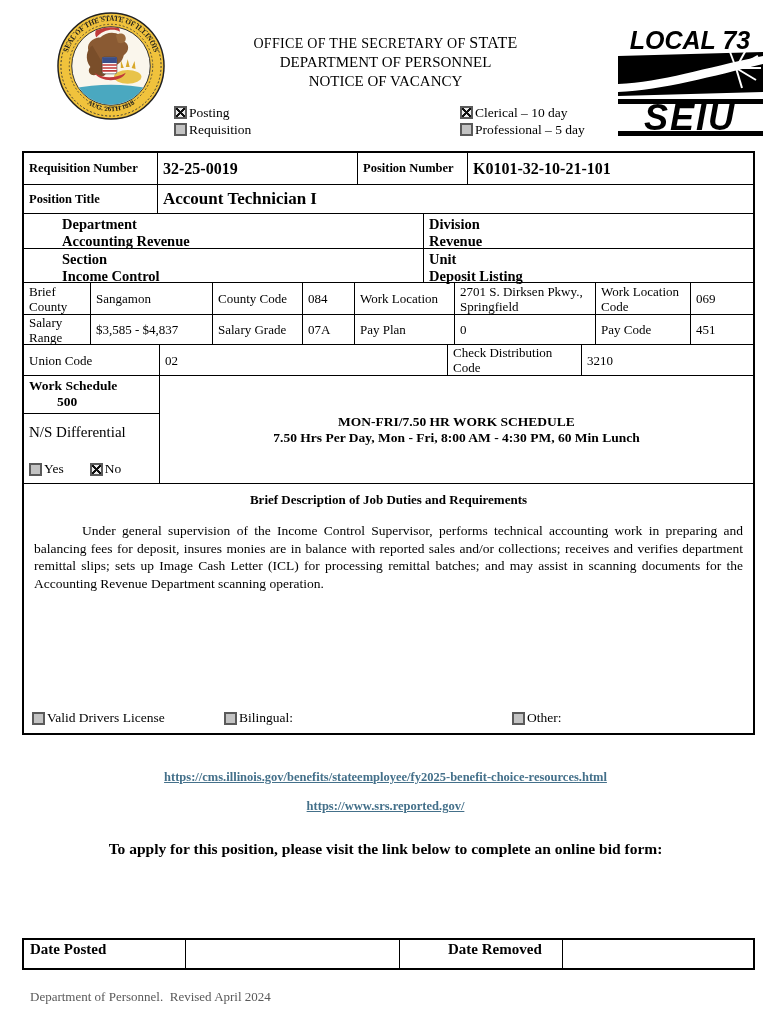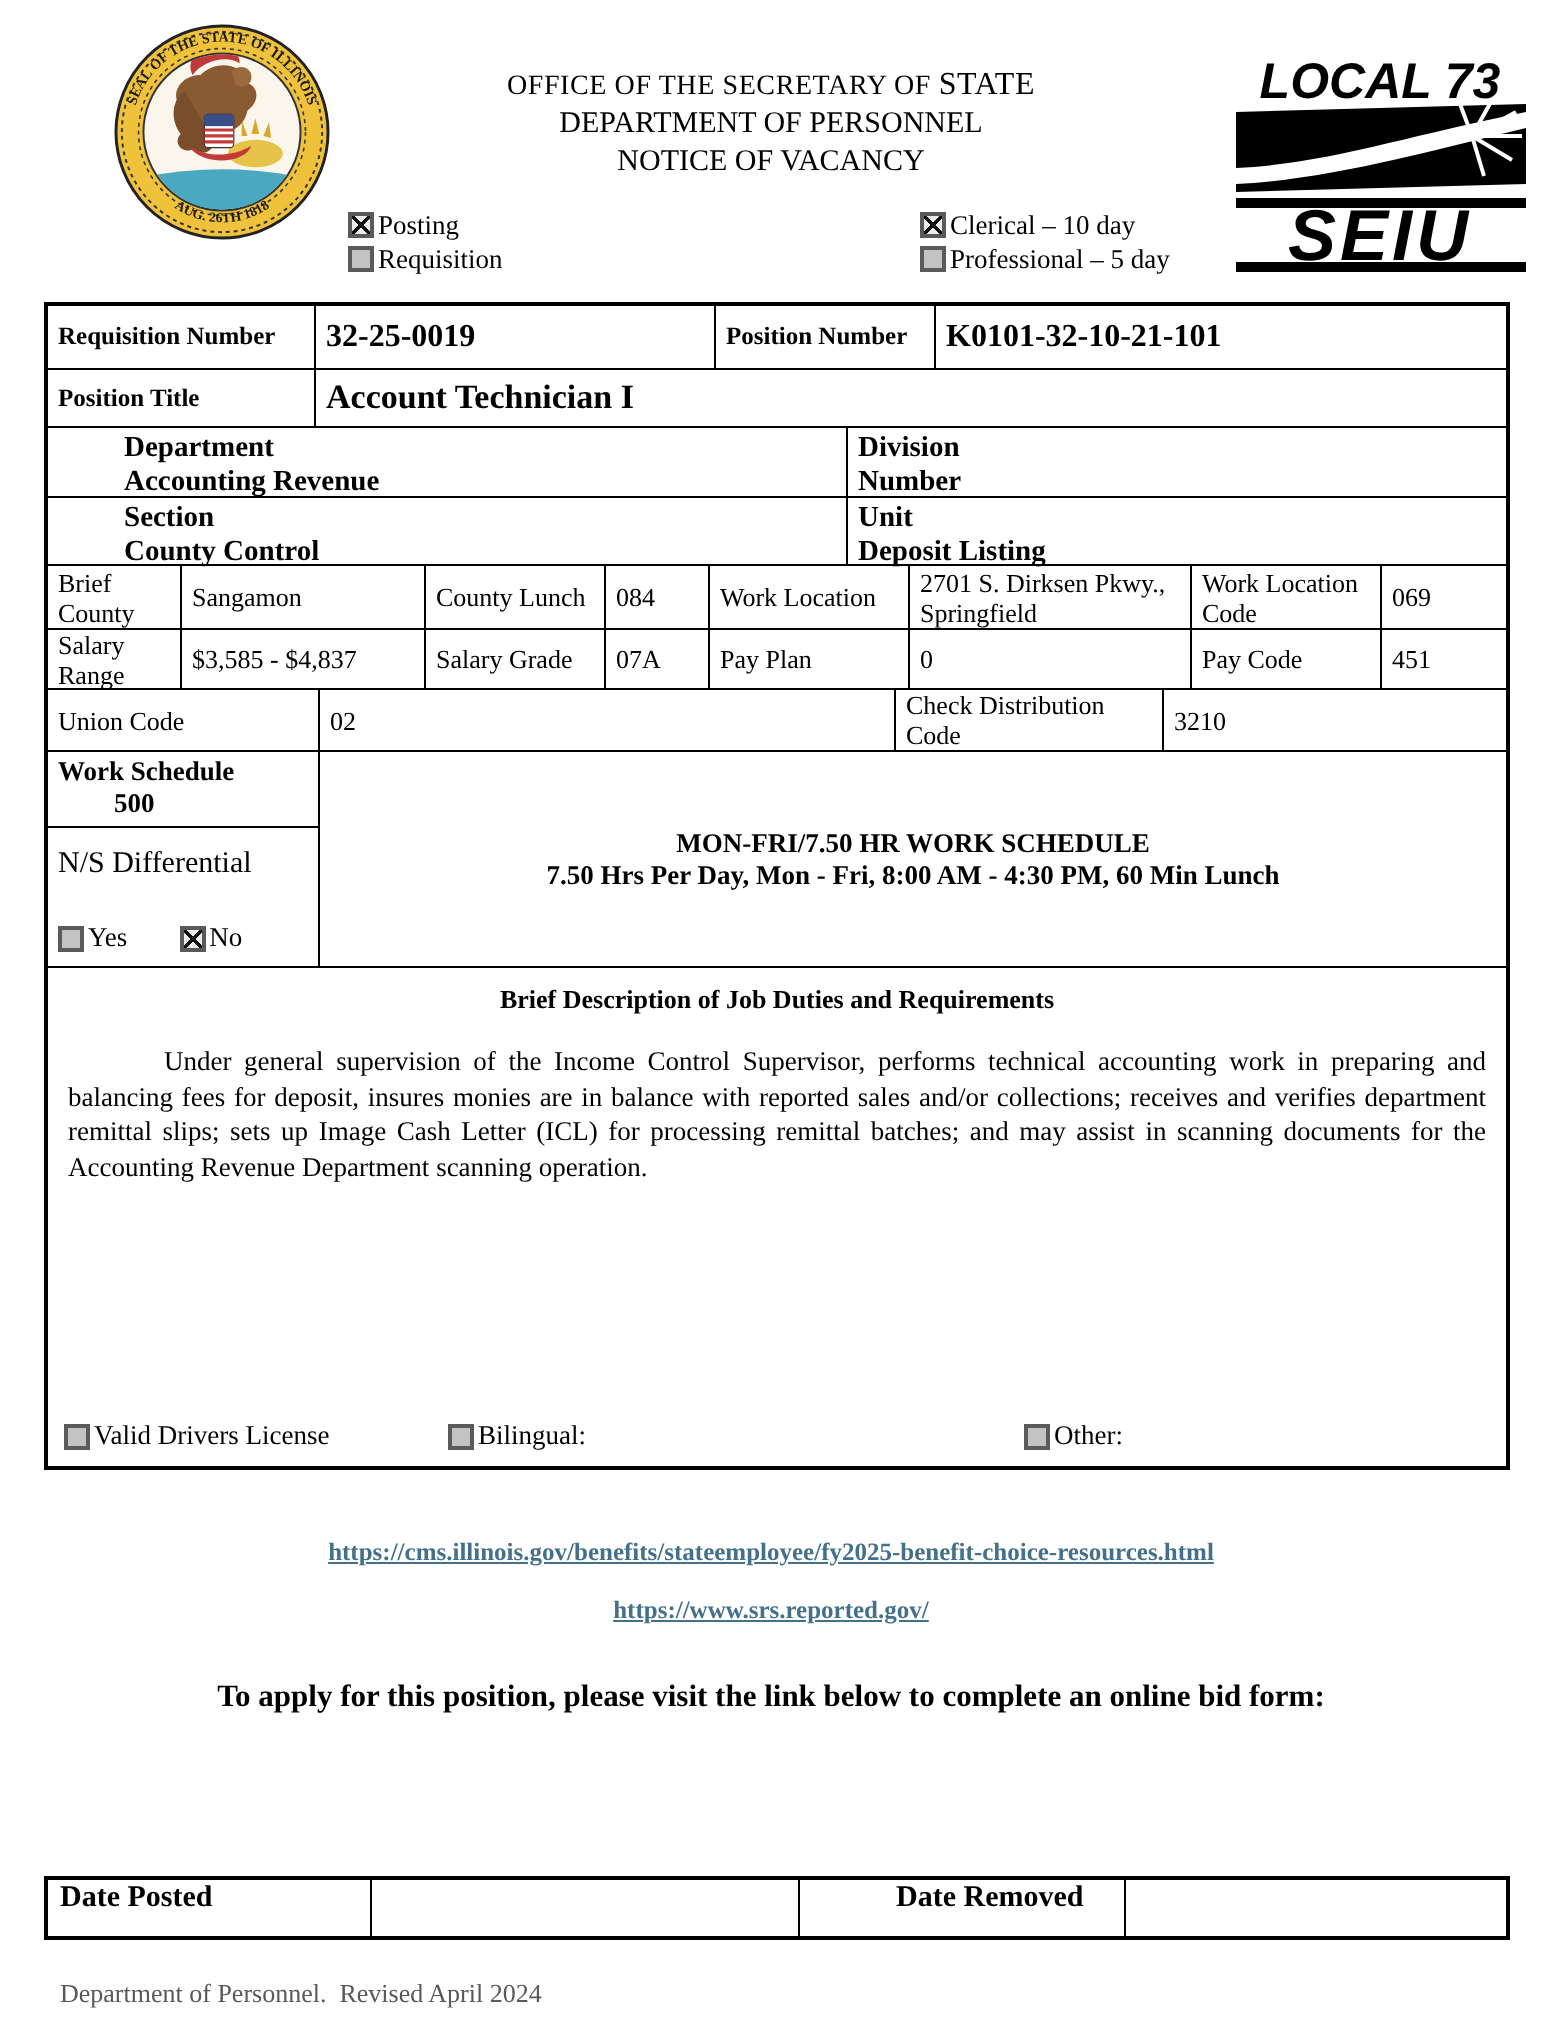--- a/index.html
+++ b/index.html
@@ -185,39 +185,39 @@
       <div class="cell val-xl" style="flex:1">Account Technician I</div>
     </div>
 
     <div class="frow r3">
       <div class="cell two" style="flex:0 0 333px">
         <b>Department</b>
         <b>Accounting Revenue</b>
       </div>
       <div class="cell two" style="flex:1">
         <b>Division</b>
-        <b>Number</b>
+        <b>Revenue</b>
       </div>
     </div>
 
     <div class="frow r4">
       <div class="cell two" style="flex:0 0 333px">
         <b>Section</b>
-        <b>County Control</b>
+        <b>Income Control</b>
       </div>
       <div class="cell two" style="flex:1">
         <b>Unit</b>
         <b>Deposit Listing</b>
       </div>
     </div>
 
     <div class="frow r5">
       <div class="cell sm" style="flex:0 0 66px">Brief County</div>
       <div class="cell sm" style="flex:0 0 122px">Sangamon</div>
-      <div class="cell sm" style="flex:0 0 90px">County Lunch</div>
+      <div class="cell sm" style="flex:0 0 90px">County Code</div>
       <div class="cell sm" style="flex:0 0 52px">084</div>
       <div class="cell sm" style="flex:0 0 100px">Work Location</div>
       <div class="cell sm" style="flex:0 0 141px">2701 S. Dirksen Pkwy., Springfield</div>
       <div class="cell sm" style="flex:0 0 95px">Work Location Code</div>
       <div class="cell sm" style="flex:1">069</div>
     </div>
 
     <div class="frow r6">
       <div class="cell sm" style="flex:0 0 66px">Salary Range</div>
       <div class="cell sm" style="flex:0 0 122px">$3,585 - $4,837</div>

